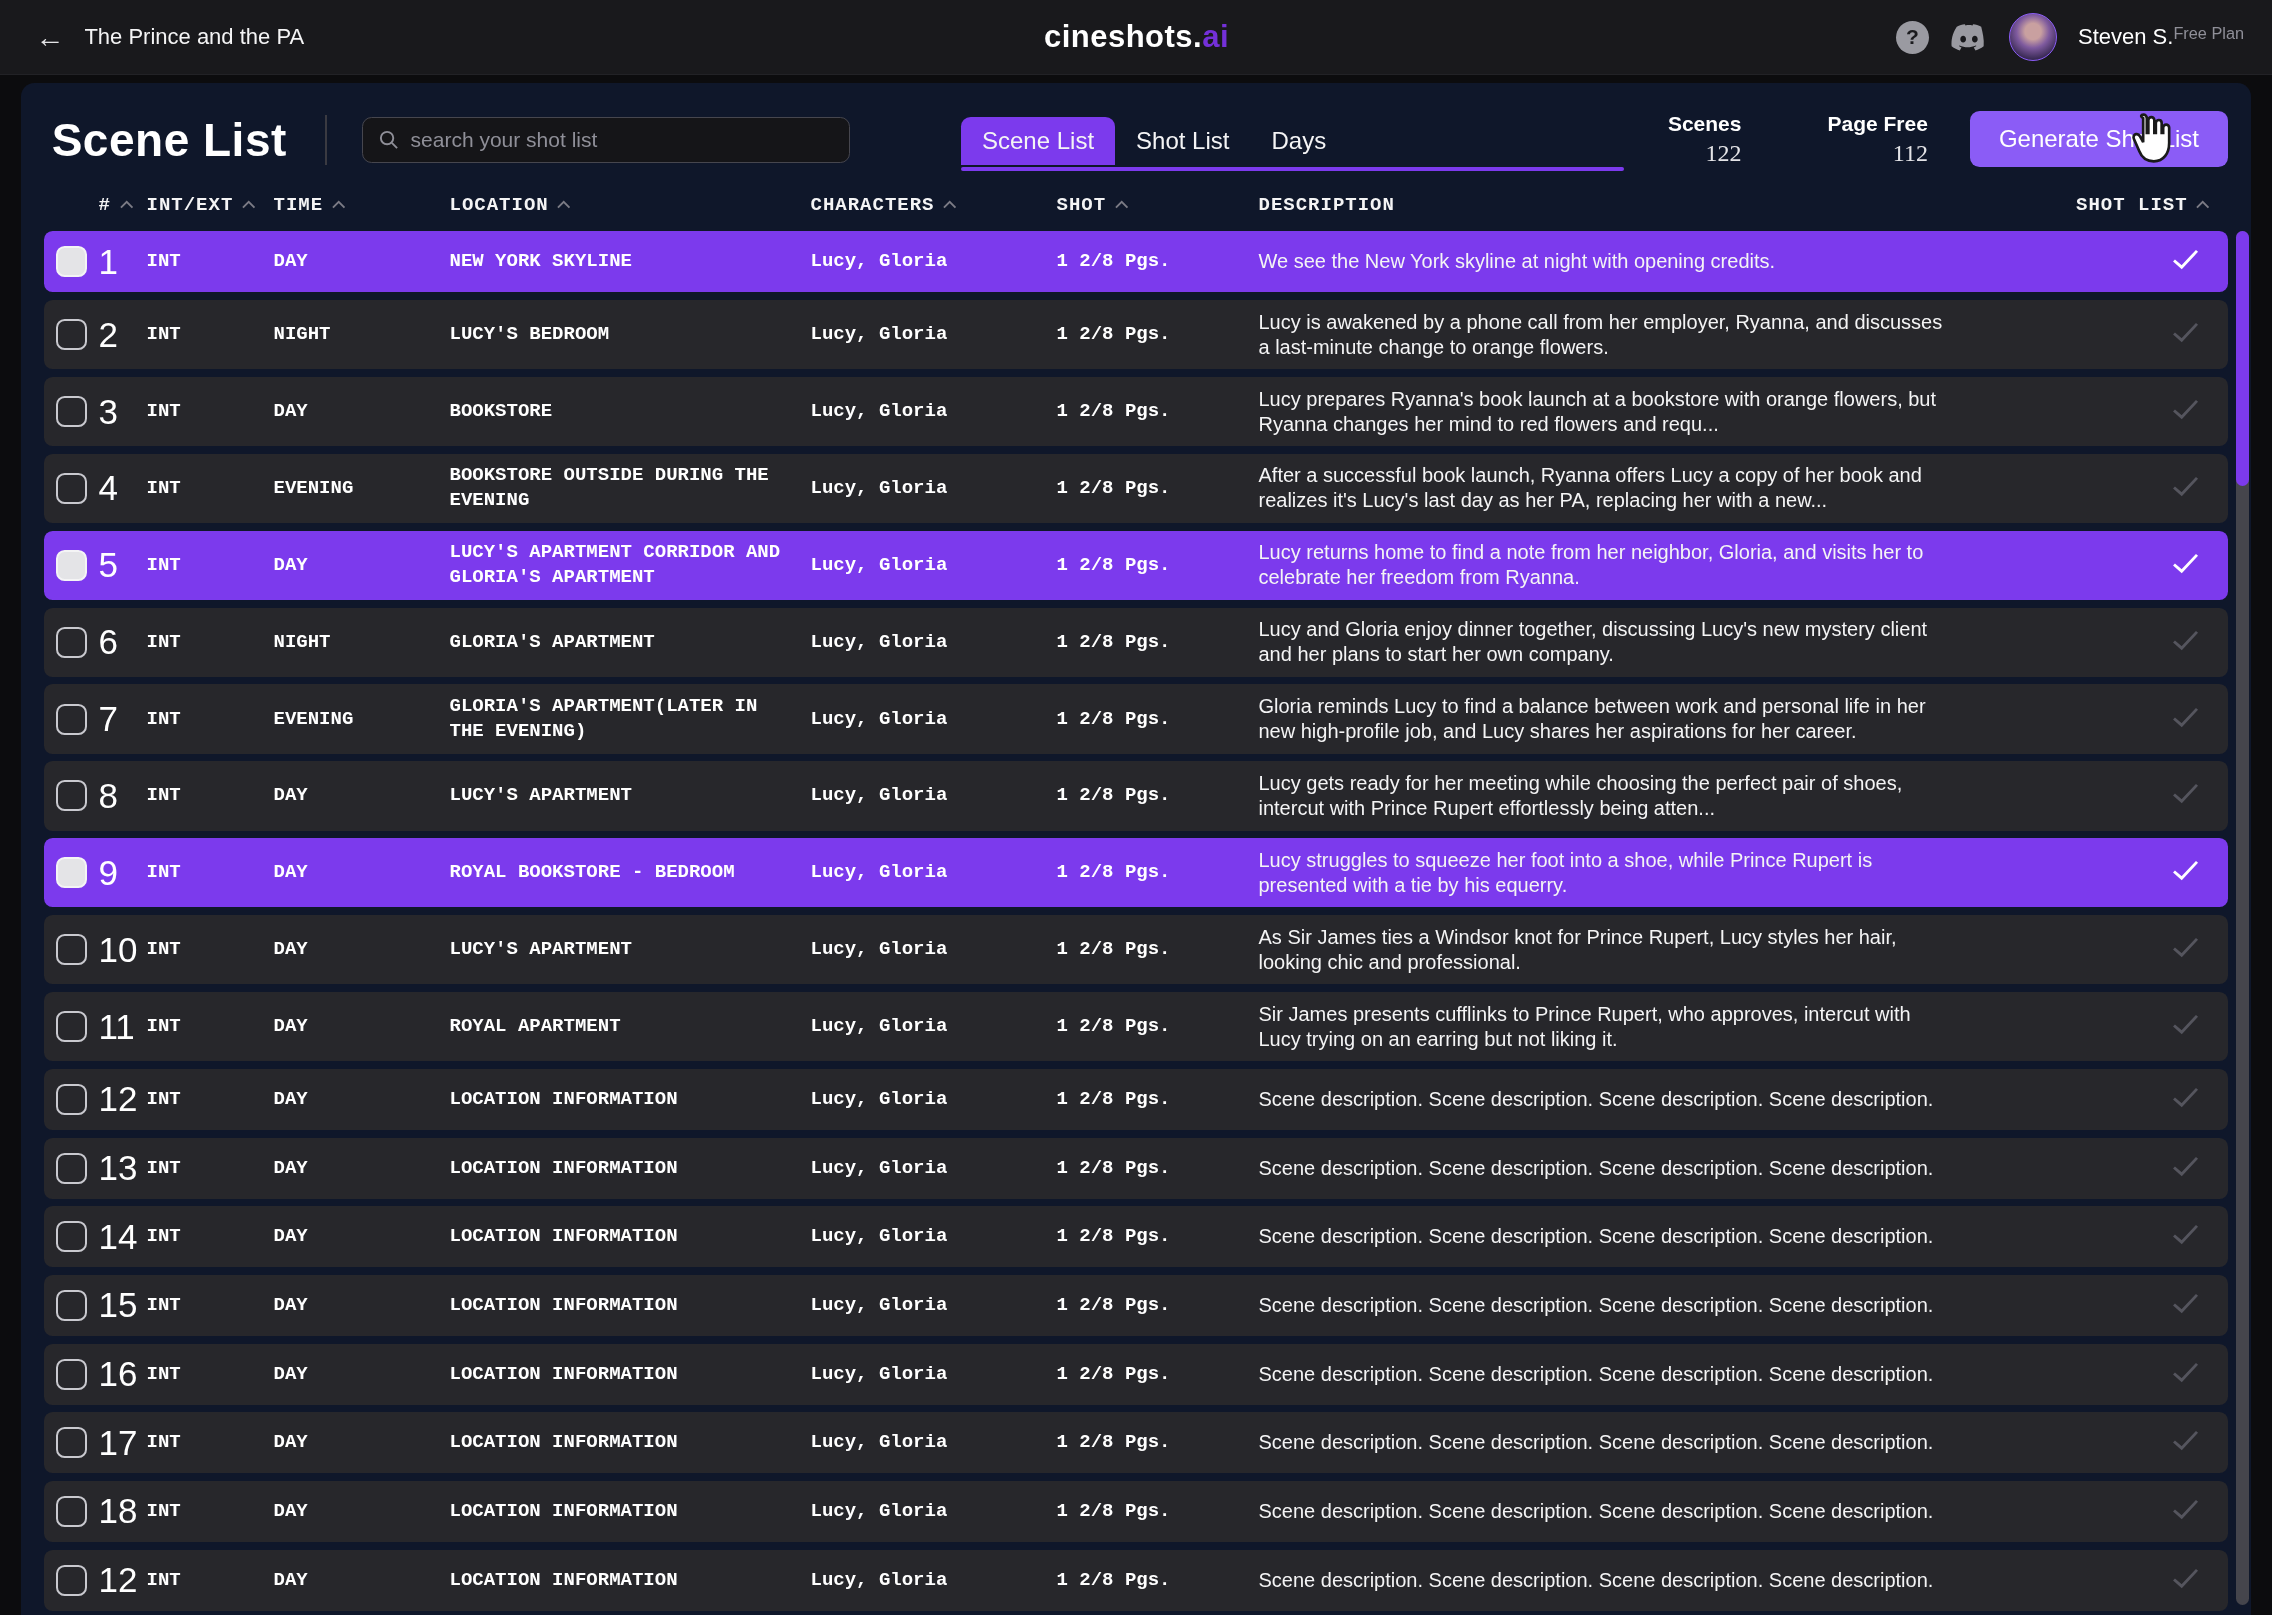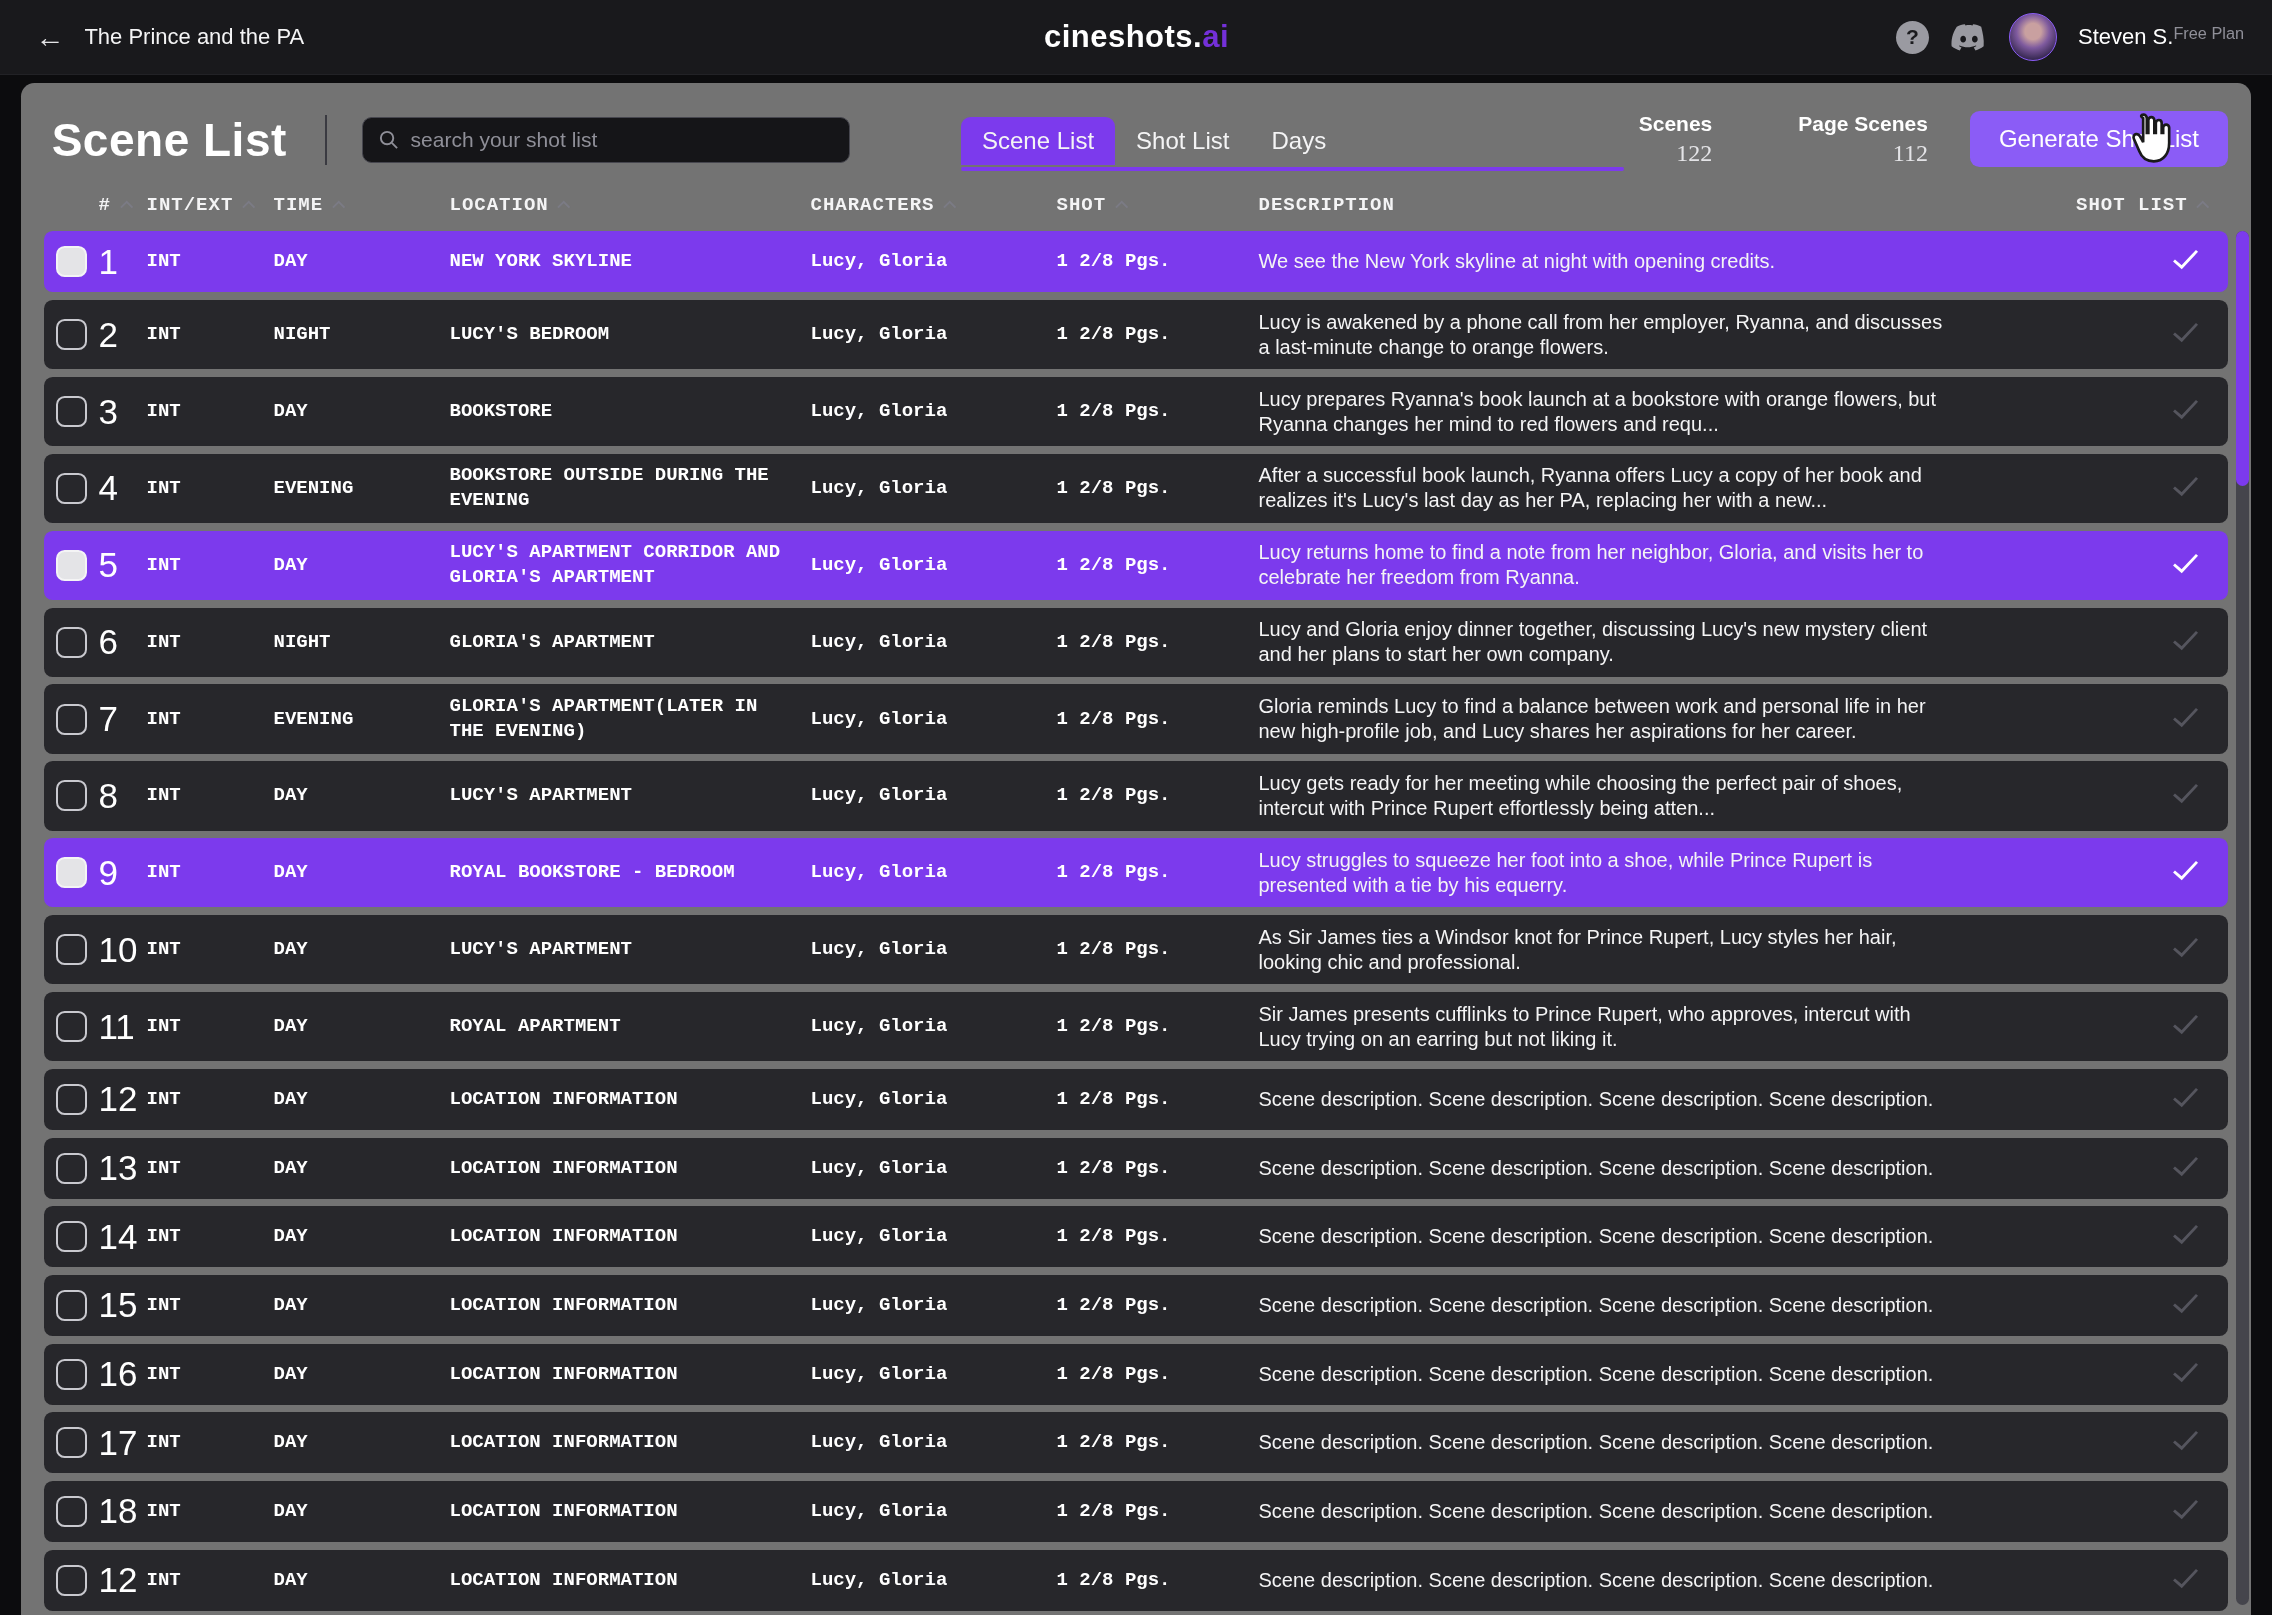--- a/index.html
+++ b/index.html
@@ -19,21 +19,21 @@
                display:flex; align-items:center; justify-content:center; font-size:21px; font-weight:bold; cursor:pointer; }
   .discord-icon { width:38px; height:29px; fill:#9a9aa1; cursor:pointer; }
   .avatar { width:48px; height:48px; border-radius:50%; border:1.9px solid #8b5cf6;
             background:radial-gradient(circle at 50% 38%, #c9a0a0 0 22%, #7e5a9e 45%, #3a2a55 75%, #241a36 100%); cursor:pointer; }
   .user-meta { display:flex; flex-direction:row; line-height:1.25; }
   .user-name { font-size:22px; color:#fff; }
   .user-plan { font-size:16.3px; color:#8f8f98; }
 
   
   .panel { position:absolute; left:21px; right:21px; top:83px; bottom:0;
-           background:#737373; border-radius:13.4px 13.4px 0 0; padding:21px 23px 0 23px; }
+           background:#0f172a; border-radius:13.4px 13.4px 0 0; padding:21px 23px 0 23px; }
 
   
   .page-header { display:flex; align-items:center; height:71px; position:relative; }
   .page-title { font-size:46px; font-weight:bold; letter-spacing:0.5px; margin-left:7.7px; }
   .vdivider { width:1.9px; height:50px; background:#3a3a41; margin:0 35px 0 38px; }
   .search-box { display:flex; align-items:center; gap:11.5px; width:488px; height:46px;
                 border:1.9px solid #46464e; border-radius:9.6px; padding:0 15.4px; background:#151518; }
   .search-box svg { stroke:#8f8f98; }
   .search-box input { flex:1; background:transparent; border:none; outline:none;
                       font-size:21px; color:#e4e4e7; font-family:"Liberation Sans",sans-serif; }
@@ -126,21 +126,21 @@
         </div>
     </div>
 
     <div class="header-right">
       <div id="stats-mount" style="display:flex;">
           <div class="stat">
             <span class="stat-label">Scenes</span>
             <span class="stat-value">122</span>
           </div>
           <div class="stat">
-            <span class="stat-label">Page Scenes</span>
+            <span class="stat-label">Page Free</span>
             <span class="stat-value">112</span>
           </div>
         </div>
       <button class="generate-btn">Generate Shot List</button>
     </div>
   </div>
 
   <div class="thead" id="thead-mount">
       <div class="th" style="grid-column: 2;">
         <span>#</span>

